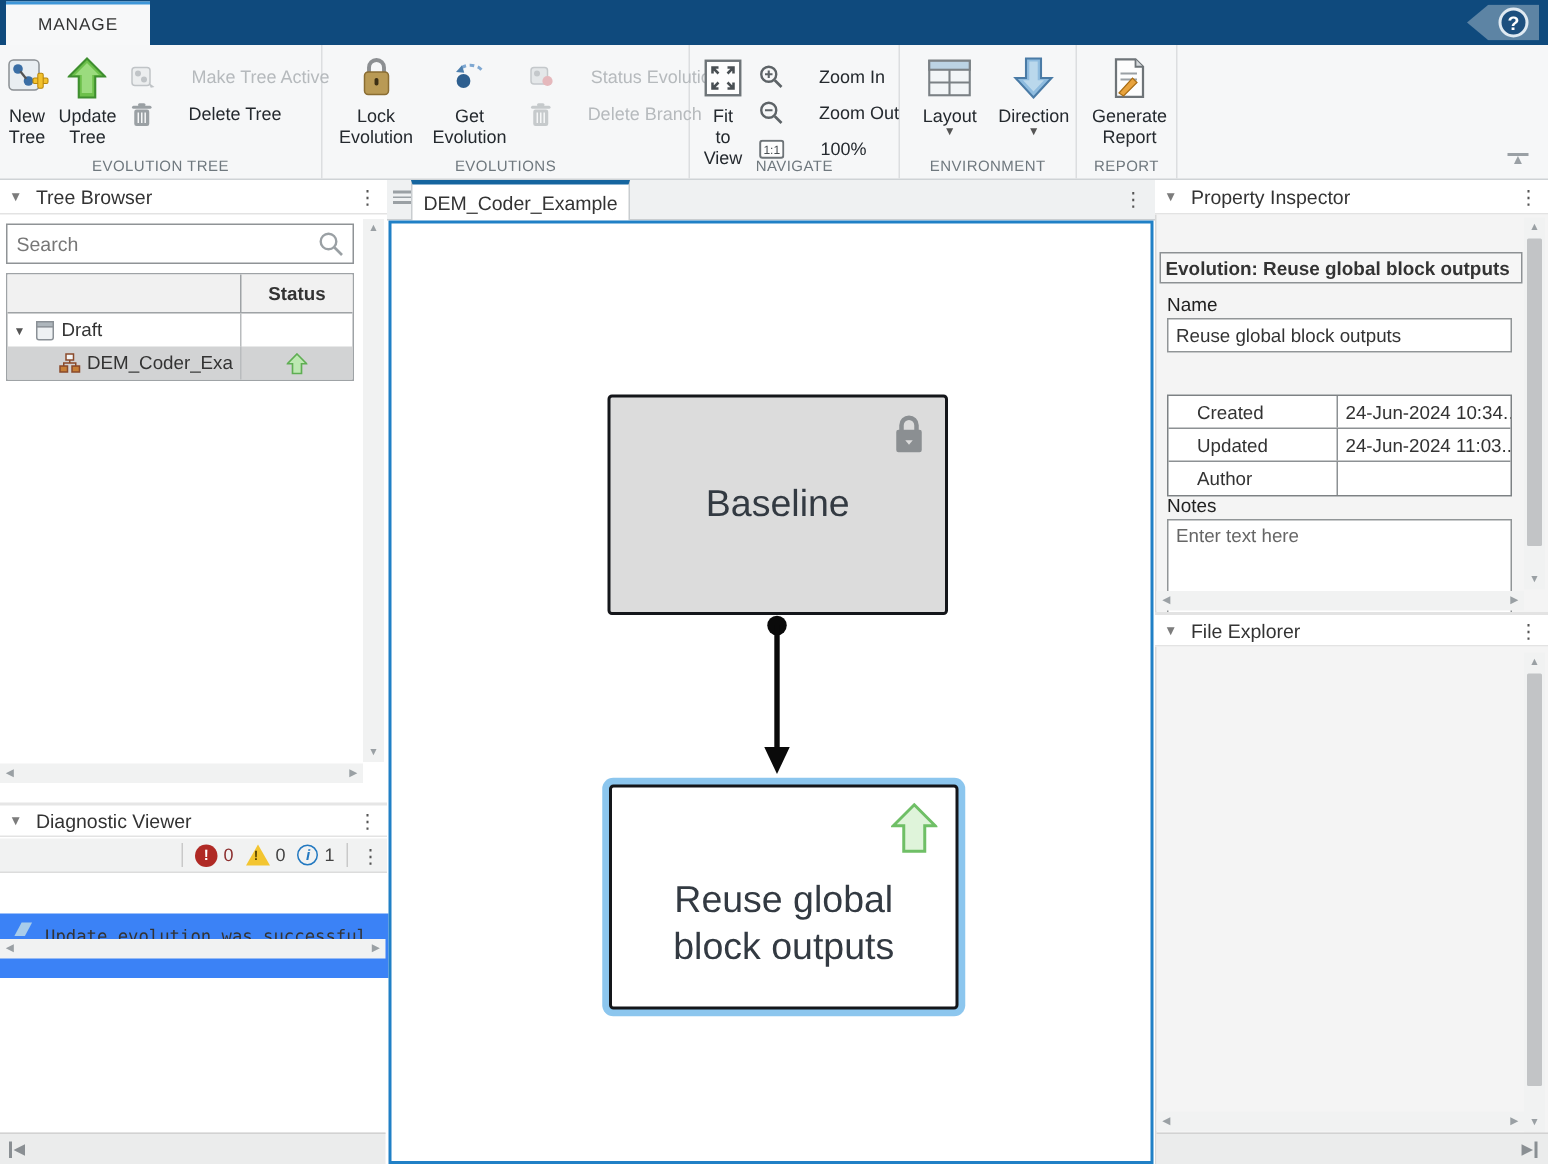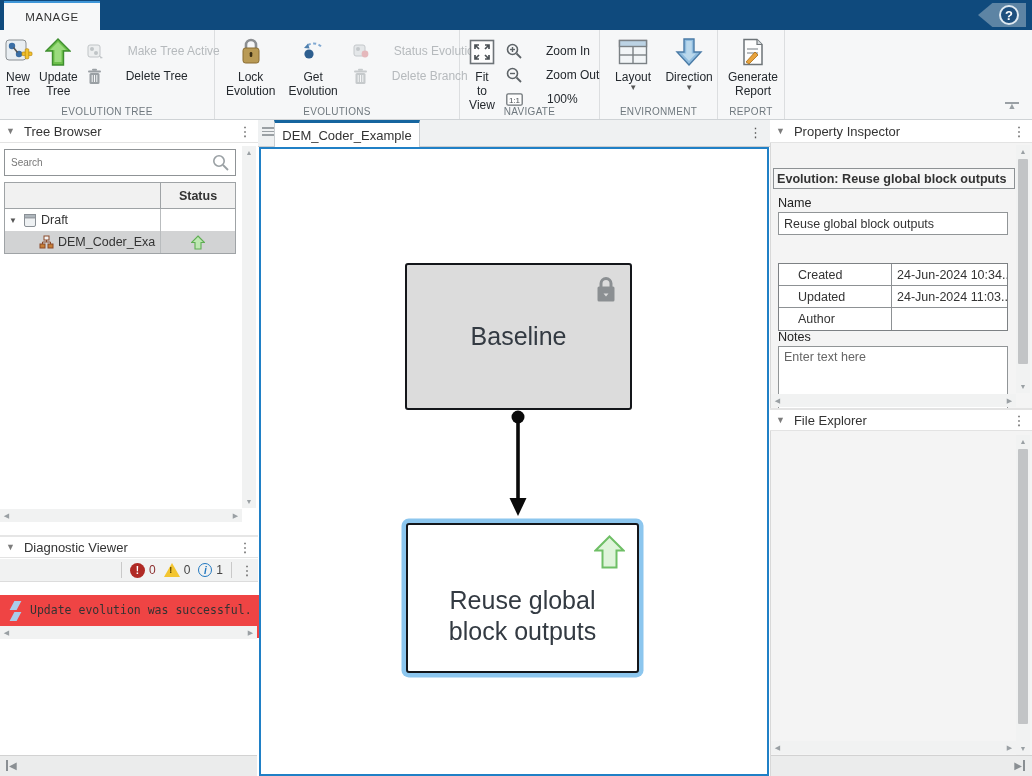--- a/index.html
+++ b/index.html
@@ -44,21 +44,21 @@
   .vscroll .arr.up { top:0; } .vscroll .arr.dn { bottom:0; }
   .vscroll .thumb { position:absolute; left:2px; width:10px; background:#c2c4c6; border-radius:1px; }
   .hscroll { position:absolute; height:13px; background:#f1f2f2; }
   .hscroll .arr { position:absolute; top:0; width:13px; height:13px; color:#9aa0a4; font-size:7px; text-align:center; line-height:13px; }
   .hscroll .arr.lf { left:0; } .hscroll .arr.rt { right:0; }
 
   
   .left-panel { position:absolute; left:0; top:120px; width:258px; height:656px; background:#fff; }
   .tb-header { left:0; top:0; width:258px; }
   .search-box { position:absolute; left:4px; top:29px; width:232px; height:27px; border:1px solid #8f9396; background:#fff; display:flex; align-items:center; }
-  .search-box input { border:none; outline:none; flex:1; font-size:10px; color:#333; padding:0 6px; font-family:inherit; background:transparent; }
+  .search-box input { border:none; outline:none; flex:1; font-size:13px; color:#333; padding:0 6px; font-family:inherit; background:transparent; }
   .search-box input::placeholder { color:#777; }
   .tb-table { position:absolute; left:4px; top:62px; width:232px; border:1px solid #9fa3a6; background:#fff; }
   .tb-hrow { display:flex; height:26px; background:#f1f1f1; border-bottom:1px solid #9fa3a6; }
   .tb-hcell-name { width:156px; border-right:1px solid #9fa3a6; }
   .tb-hcell-status { flex:1; font-weight:bold; font-size:12.5px; display:flex; align-items:center; justify-content:center; }
   .tb-row { display:flex; height:22px; align-items:center; }
   .tb-cell-name { width:156px; height:100%; display:flex; align-items:center; border-right:1px solid #b9bcbe; padding-left:4px; gap:4px; white-space:nowrap; overflow:hidden; }
   .tb-cell-status { flex:1; height:100%; display:flex; align-items:center; justify-content:center; }
   .tb-row.sel { background:#d2d3d4; }
   .row-tri { font-size:8px; color:#555; width:10px; }
@@ -66,21 +66,21 @@
   
   .dv-header { left:0; top:415px; width:258px; border-top:2px solid #e6e6e6; }
   .dv-toolbar { position:absolute; left:0; top:439px; width:258px; height:23px; background:#f1f2f2; border-bottom:1px solid #dcdcdc;
     display:flex; align-items:center; justify-content:flex-end; gap:8px; padding-right:4px; }
   .dv-sep { width:1px; height:16px; background:#c9c9c9; }
   .badge { display:flex; align-items:center; gap:4px; font-size:12px; color:#444; }
   .err-ico { width:15px; height:15px; border-radius:50%; background:#b02a25; color:#fff; font-weight:bold; font-size:10px; display:flex; align-items:center; justify-content:center; }
   .warn-ico { width:0; height:0; border-left:8px solid transparent; border-right:8px solid transparent; border-bottom:14px solid #f3c530; position:relative; }
   .warn-ico:after { content:"!"; position:absolute; left:-2.5px; top:2px; font-size:9px; font-weight:bold; color:#5a4500; }
   .info-ico { width:14px; height:14px; border-radius:50%; border:1.5px solid #2278c0; color:#2278c0; font-size:10px; font-weight:bold; display:flex; align-items:center; justify-content:center; font-style:italic; }
-  .dv-msg { position:absolute; left:0; top:475px; width:290px; height:43px; background:#ef4444; }
+  .dv-msg { position:absolute; left:0; top:489px; width:290px; height:43px; background:#3b82f6; }
   .dv-mark { position:absolute; left:12px; width:7px; height:9px; background:#a9cdea; transform:skewX(-28deg); }
   .dv-text { position:absolute; left:30px; top:8px; font-family:"DejaVu Sans Mono",monospace; font-size:11.5px; color:#333; white-space:nowrap; }
 
   .bottom-bar { position:absolute; bottom:0; height:21px; background:#ebecec; border-top:1px solid #d2d2d2; }
   .collapse-ico { position:absolute; top:4px; display:flex; align-items:center; color:#8a8f93; font-size:10px; gap:1px; }
   .collapse-ico .bar { width:2px; height:11px; background:#8a8f93; }
 
   
   .doc-tabbar { position:absolute; left:258px; top:120px; width:512px; height:27px; background:#eff1f2; border-bottom:1px solid #c9cdd0; }
   .grip { position:absolute; left:4px; top:7px; width:12px; display:flex; flex-direction:column; gap:2px; }

